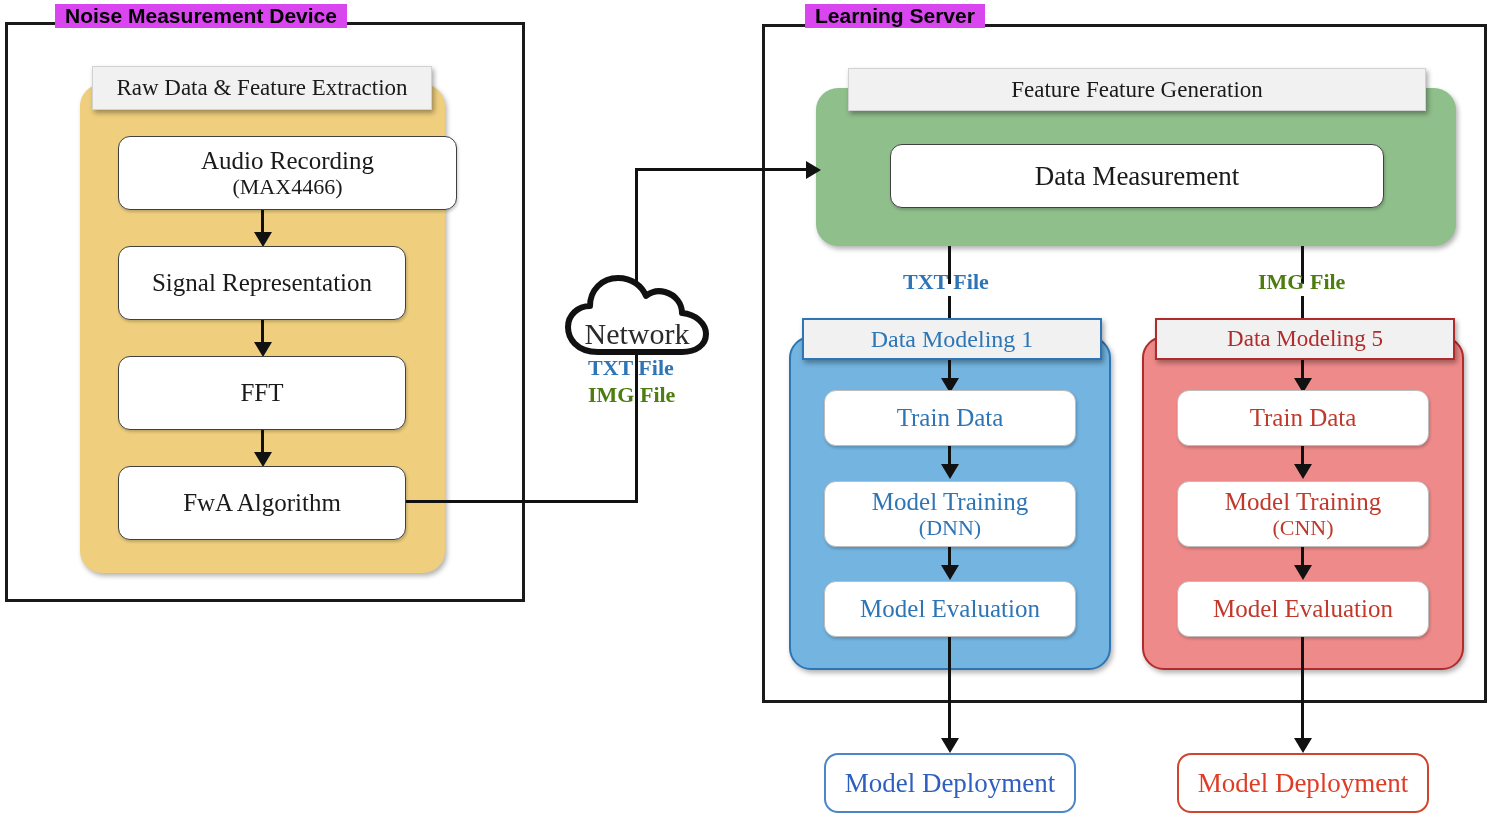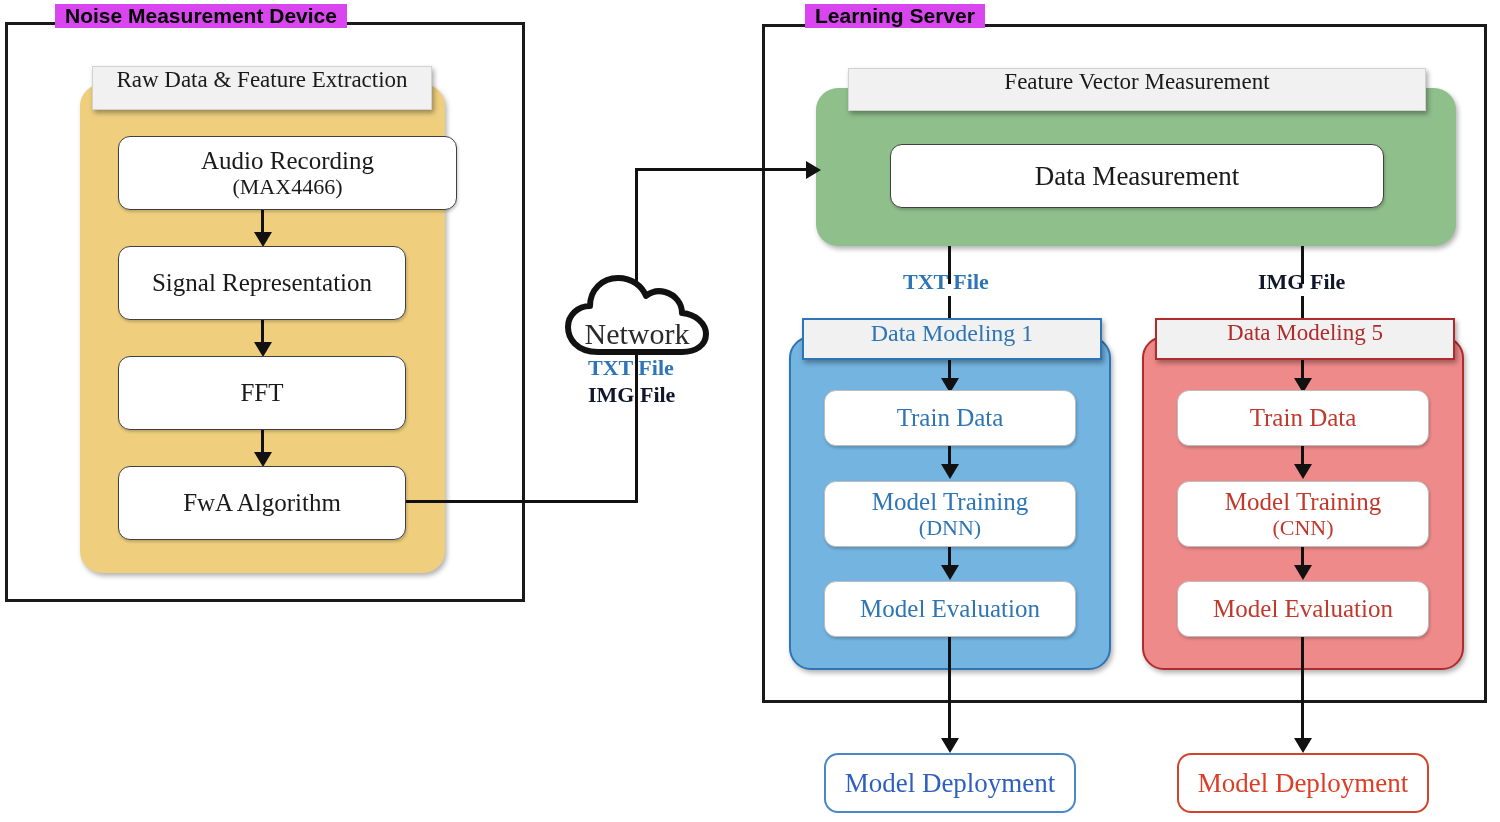--- a/index.html
+++ b/index.html
@@ -11,21 +11,21 @@
                 font-size:21px;color:#000;background:#d946ef;padding:0 10px;white-space:nowrap;z-index:6;}
 
   .panel{position:absolute;border-radius:22px;box-sizing:border-box;
          box-shadow:2px 3px 5px rgba(0,0,0,0.30);z-index:2;}
   .panel-yellow{background:#EFCF7E;}
   .panel-green{background:#8FBF8B;}
   .panel-blue{background:#73B4E0;border:2px solid #2E75B6;}
   .panel-red{background:#EF8A8A;border:2px solid #B02B2B;}
 
   .hdr{position:absolute;background:#F1F1F1;box-sizing:border-box;z-index:5;
-       display:flex;justify-content:center;
+       display:flex;align-items:center;justify-content:center;
        box-shadow:2px 3px 5px rgba(0,0,0,0.35);
        font-family:"Liberation Serif",serif;color:#1a1a1a;white-space:nowrap;}
   .hdr-plain{border:1px solid #d2d2d2;font-size:23px;}
   .hdr-blue{border:2px solid #2E75B6;color:#2E75B6;font-size:24px;}
   .hdr-red{border:2px solid #B02B2B;color:#B02B2B;font-size:23px;}
 
   .node{position:absolute;background:#fff;border:1.5px solid #404040;border-radius:12px;
         box-sizing:border-box;display:flex;align-items:center;justify-content:center;
         text-align:center;line-height:1.12;z-index:4;
         font-family:"Liberation Serif",serif;font-size:25px;color:#1a1a1a;
@@ -42,21 +42,21 @@
 
   .vline{position:absolute;background:#111;width:3px;z-index:3;}
   .hline{position:absolute;background:#111;height:3px;z-index:3;}
   .arrowhead{position:absolute;width:0;height:0;z-index:3;}
   .arrow-down{border-left:9px solid transparent;border-right:9px solid transparent;border-top:15px solid #111;}
   .arrow-right{border-top:9px solid transparent;border-bottom:9px solid transparent;border-left:15px solid #111;}
 
   .filelbl{position:absolute;font-family:"Liberation Serif",serif;font-weight:bold;
            font-size:22px;white-space:nowrap;z-index:6;}
   .file-txt{color:#2E75B6;}
-  .file-img{color:#0f172a;}
+  .file-img{color:#4d7c0f;}
 
   .cloud-wrap{position:absolute;z-index:6;}
   .cloud-label{position:absolute;width:100%;text-align:center;
                font-family:"Liberation Serif",serif;font-size:30px;color:#2b2b2b;
                top:45px;left:0;}
 </style>
 </head>
 <body>
 
 <div id="root">
@@ -110,21 +110,21 @@
   </div>
 
   <div class="filelbl file-txt" style="left:588px;top:355px;">TXT File</div>
   <div class="filelbl file-img" style="left:588px;top:382px;">IMG File</div>
 
   <div class="frame" style="left:762px;top:24px;width:725px;height:679px;"></div>
   <div class="frame-title" style="left:805px;top:4px;">Learning Server</div>
 
   <div class="panel panel-green" style="left:816px;top:88px;width:640px;height:158px;"></div>
   <div class="hdr hdr-plain" style="left:848px;top:68px;width:578px;height:43px;">
-    <span>Feature Vector Measurement</span>
+    <span>Feature Feature Generation</span>
   </div>
   <div class="node" style="left:890px;top:144px;width:494px;height:64px;font-size:27px;">
     <span>Data Measurement</span>
   </div>
 
   <div class="vline" style="left:948px;top:246px;height:38px;"></div>
   <div class="vline" style="left:1301px;top:246px;height:38px;"></div>
 
   <div class="filelbl file-txt" style="left:903px;top:269px;">TXT File</div>
   <div class="filelbl file-img" style="left:1258px;top:269px;">IMG File</div>

